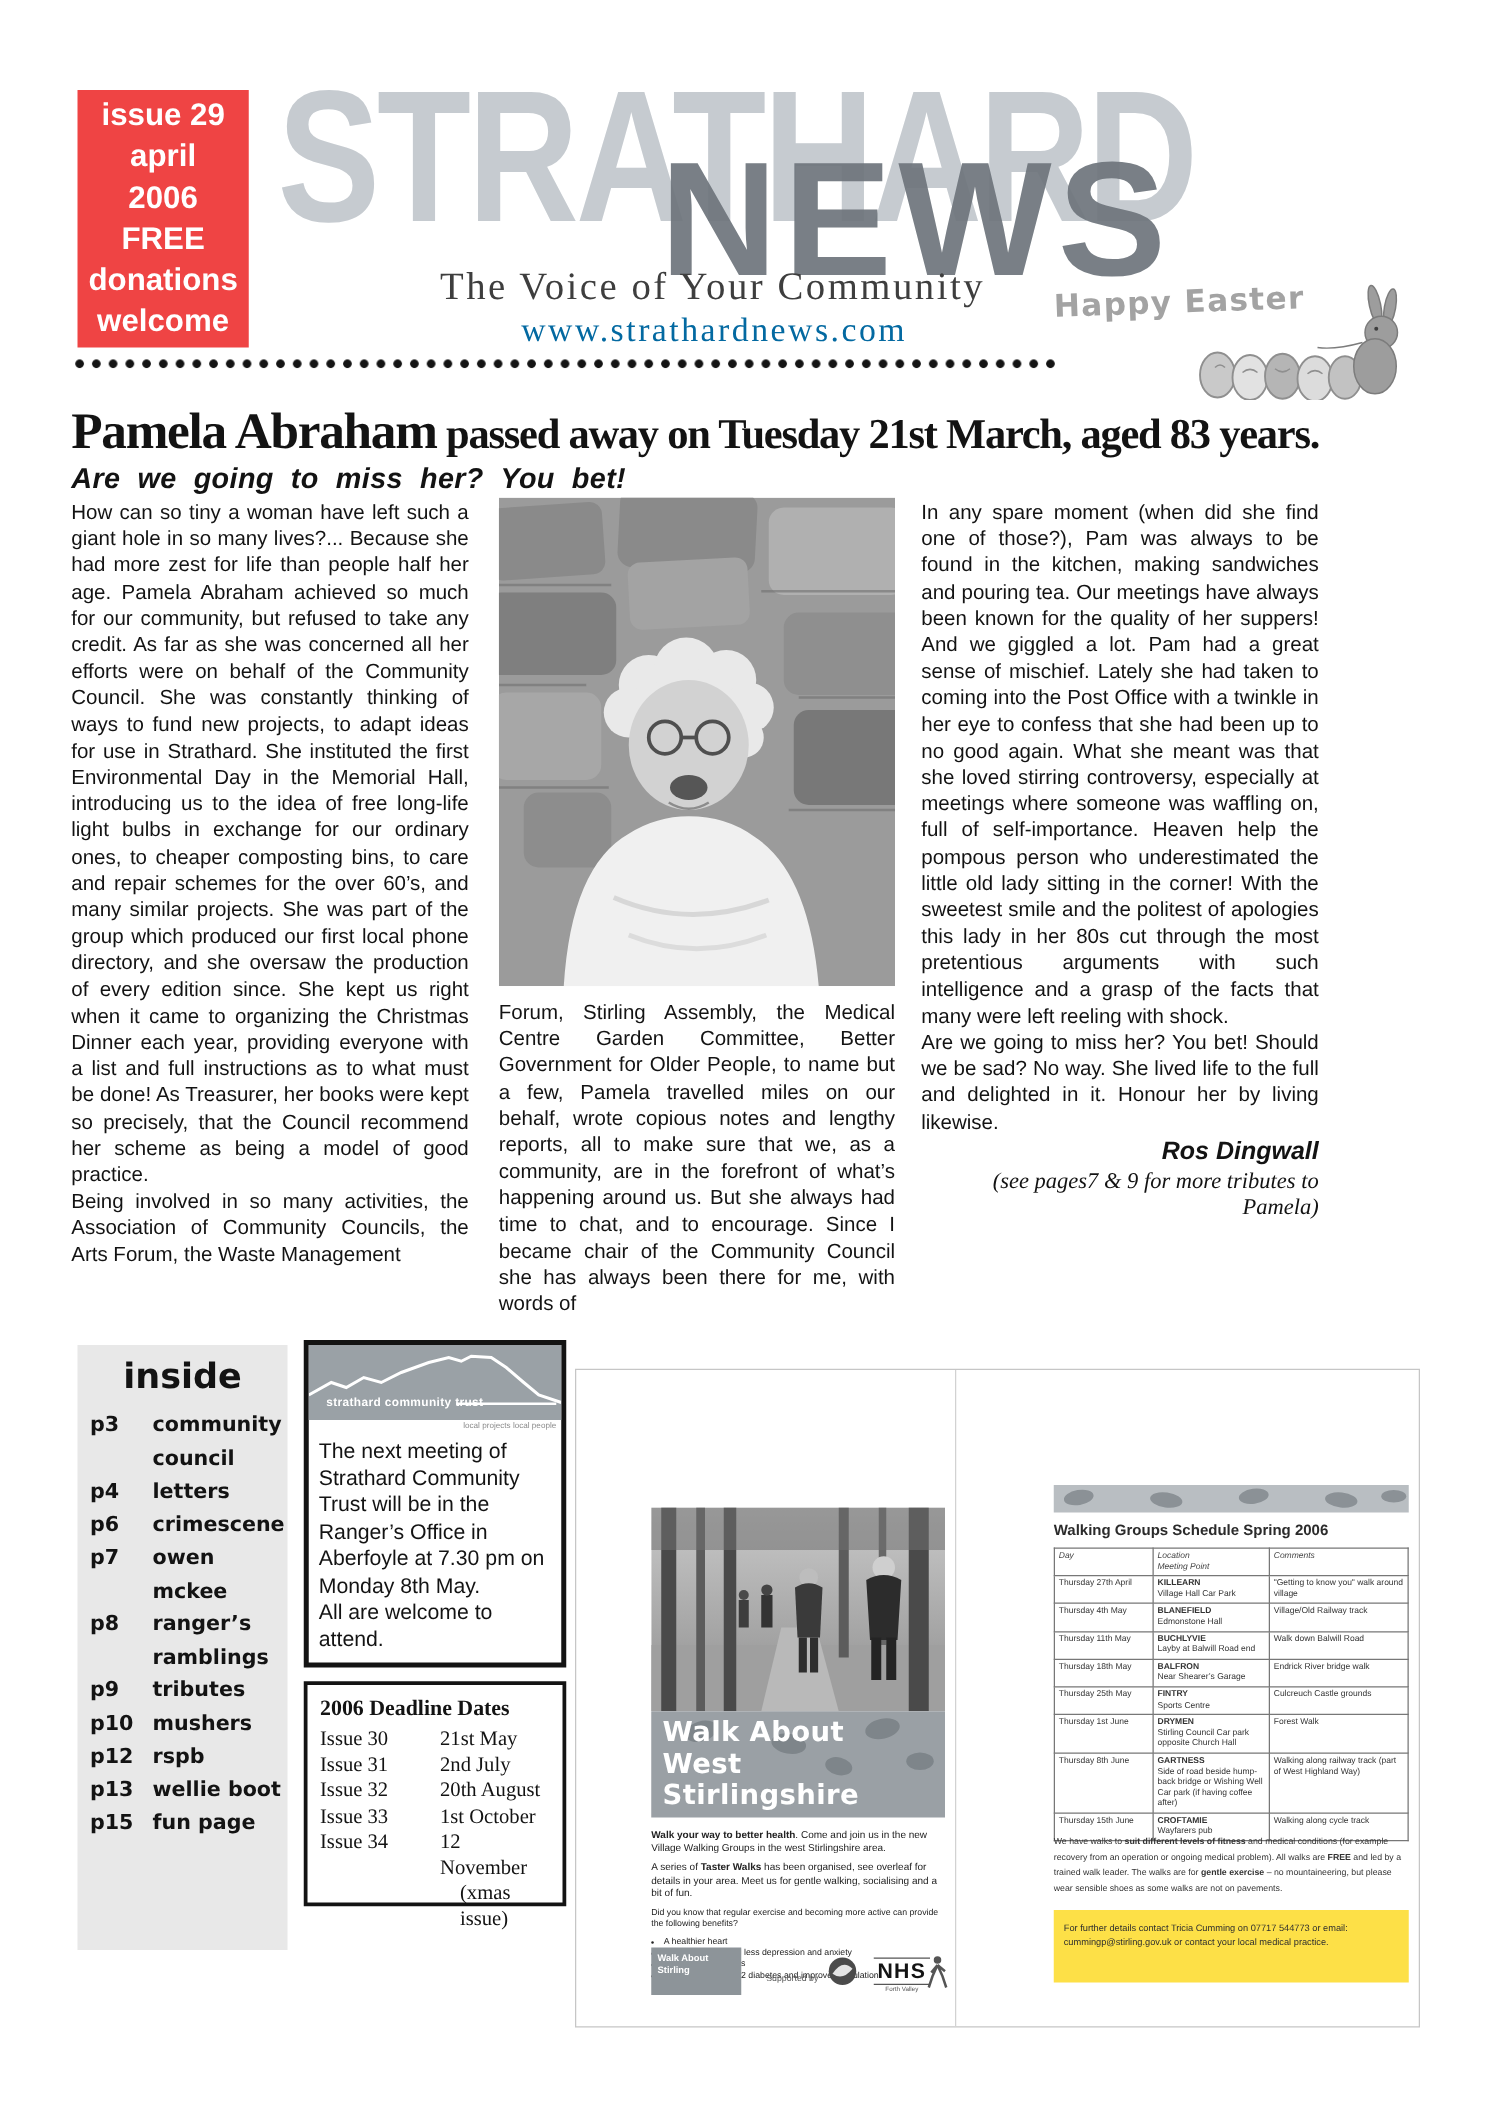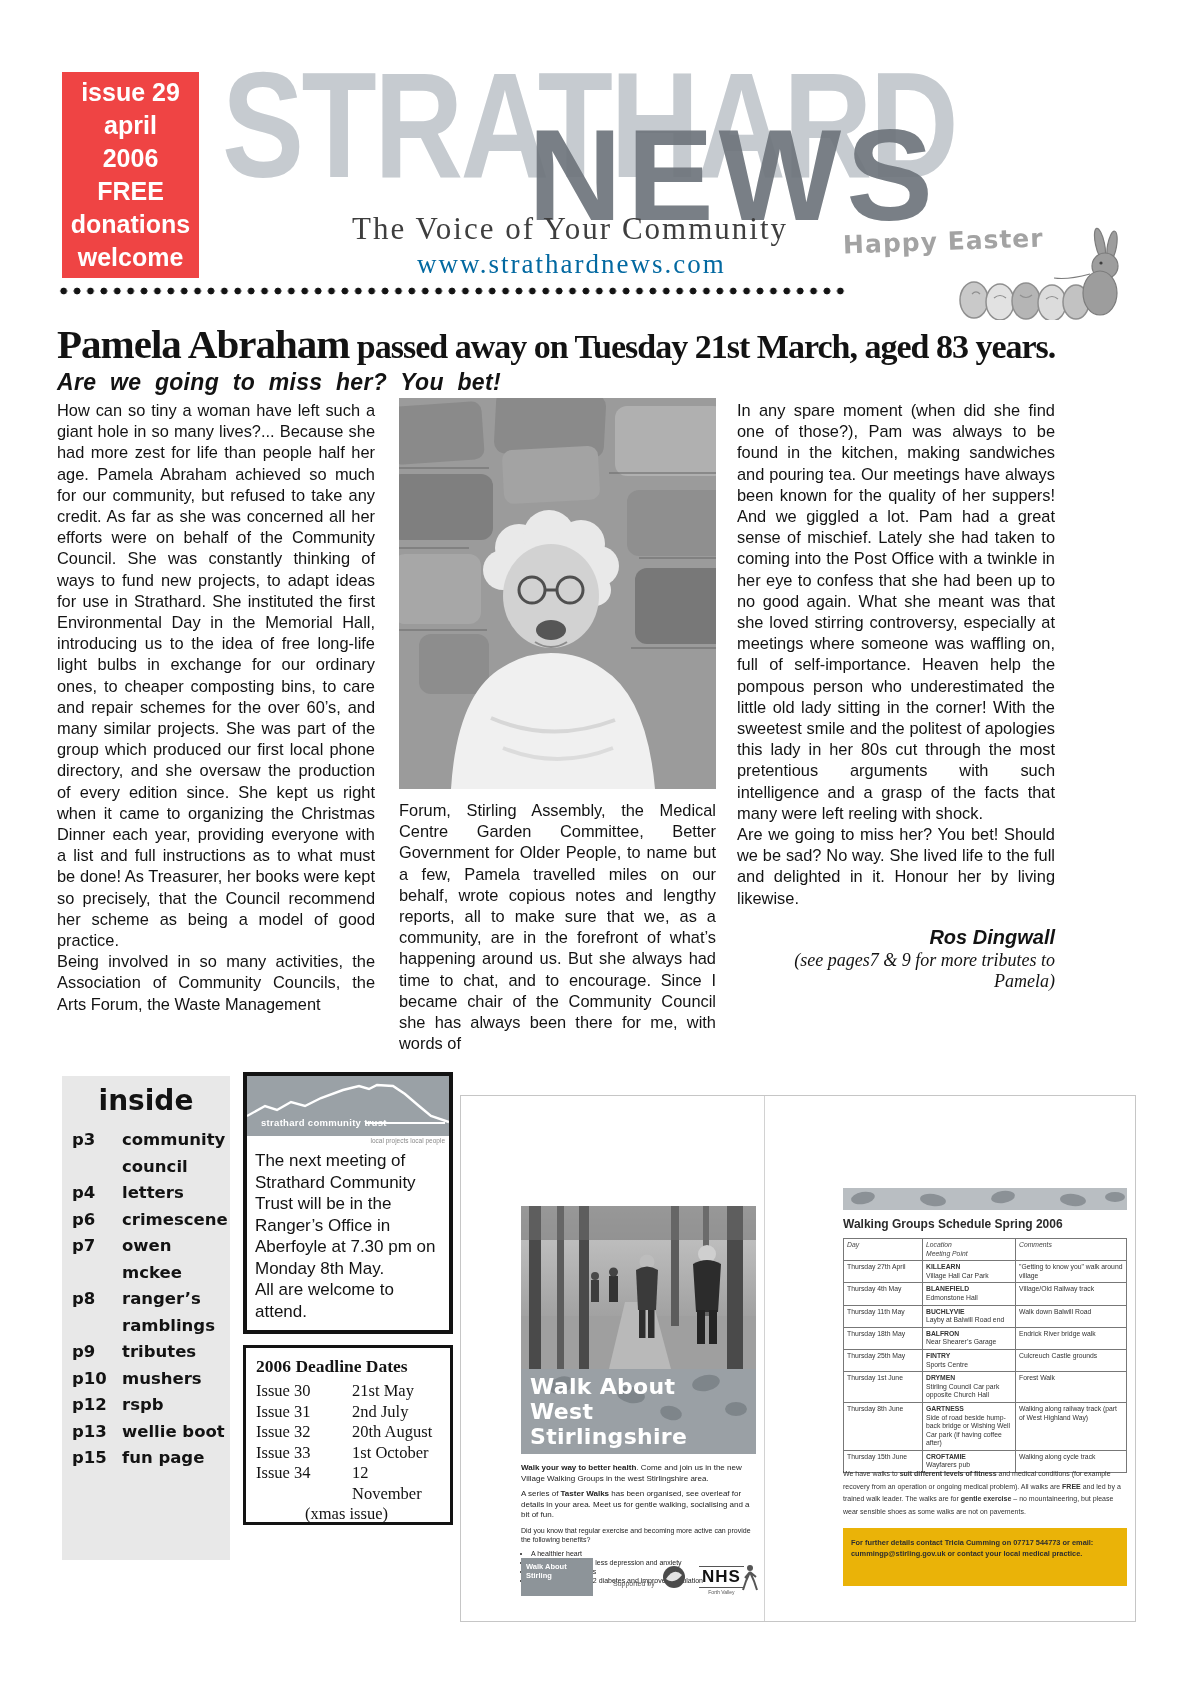--- a/index.html
+++ b/index.html
@@ -34,21 +34,21 @@
   .subhead{left:57px;top:369px;font-weight:bold;font-style:italic;font-size:23px;
            word-spacing:7px;letter-spacing:.3px}
 
   
   .col{font-size:16.4px;line-height:21.2px;text-align:justify}
   .col p{margin:0}
   .col1{left:57px;top:400px;width:318px}
   .photo-frame{left:399px;top:398px;width:317px;height:391px;overflow:hidden}
   .col2{left:399px;top:800px;width:317px}
   .col3{left:737px;top:400px;width:318px}
-  .byline{text-align:right;font-weight:bold;font-style:italic;font-size:20px;margin-top:18px}
+  .byline{text-align:right;font-weight:bold;font-style:italic;font-size:20px;margin-top:2px}
   .see-more{text-align:right;font-family:"Liberation Serif",serif;font-style:italic;font-size:18px;margin-top:2px}
 
   
   .inside-box{left:62px;top:1076px;width:168px;height:484px;background:#e8e8e8;
               font-family:"DejaVu Sans",sans-serif}
   .inside-title{text-align:center;font-weight:bold;font-size:28px;margin:8px 0 10px}
   .inside-row{display:flex;padding-left:10px;font-weight:bold;font-size:16.5px;line-height:26.5px}
   .inside-row .pg{width:50px;flex:none}
   .inside-row .lbl{width:104px}
 
@@ -59,21 +59,21 @@
   .trust-banner-line{position:absolute;left:118px;bottom:12px;width:80px;height:2px;background:#fff}
   .trust-tagline{text-align:right;font-size:6.5px;color:#8b8b8b;padding:1px 4px 0 0}
   .trust-text{padding:6px 8px 0;font-size:17px;line-height:1.27;text-align:left}
 
   
   .deadline-box{left:243px;top:1345px;width:210px;height:180px;border:3px solid #131313;
                 box-sizing:border-box;padding:8px 10px;font-family:"Liberation Serif",serif}
   .deadline-title{font-weight:bold;font-size:17.5px;margin-bottom:4px}
   .dl-row{display:flex;font-size:16.5px;line-height:20.5px}
   .dl-row .iss{width:96px;flex:none}
-  .dl-note{margin-left:49px;font-size:16.5px;line-height:20.5px}
+  .dl-note{margin-left:112px;font-size:16.5px;line-height:20.5px}
 
   
   .spread{left:460px;top:1095px;width:676px;height:527px;background:#fff;border:1px solid #c6c6c6;box-sizing:border-box}
   .page-divider{position:absolute;left:303px;top:0;bottom:0;width:1px;background:#d2d2d2}
 
   
   .flyer-photo{position:absolute;left:60px;top:110px;width:235px;height:163px}
   .flyer-band{position:absolute;left:60px;top:273px;width:235px;height:85px;background:#9aa0a5;overflow:hidden}
   .flyer-title{position:absolute;left:9px;bottom:5px;color:#fff;font-family:"DejaVu Sans",sans-serif;
                font-weight:bold;font-size:22px;line-height:25px;letter-spacing:.3px}
@@ -94,22 +94,22 @@
   .sched-title{position:absolute;left:382px;top:121px;font-weight:bold;font-size:12px;color:#2b2b2b}
   .sched-table{position:absolute;left:382px;top:142px;width:284px;border-collapse:collapse;
                font-size:6.8px;line-height:8.6px;color:#333}
   .sched-table td,.sched-table th{border:1px solid #777;padding:2px 3px;vertical-align:top;text-align:left;font-weight:normal}
   .sched-table th{font-style:italic;color:#444}
   .sched-table .c-day{width:72px}
   .sched-table .c-loc{width:86px}
   .loc-name{font-weight:bold}
   .sched-note{position:absolute;left:382px;top:372px;width:284px;font-size:7px;line-height:12.5px;color:#333}
   .sched-note b{font-weight:bold}
-  .contact-box{position:absolute;left:382px;top:432px;width:284px;height:58px;background:#eab308;
-               box-sizing:border-box;padding:9px 8px;font-weight:bold;font-size:7.4px;line-height:11px;color:#2e2e2e}
+  .contact-box{position:absolute;left:382px;top:432px;width:284px;height:58px;background:#fde047;
+               box-sizing:border-box;padding:9px 8px;font-weight:normal;font-size:7.4px;line-height:11px;color:#2e2e2e}
 </style>
 </head>
 <body>
 
 <div>
   <div class="abs issue-box pre">issue 29
 april
 2006
 FREE
 donations

